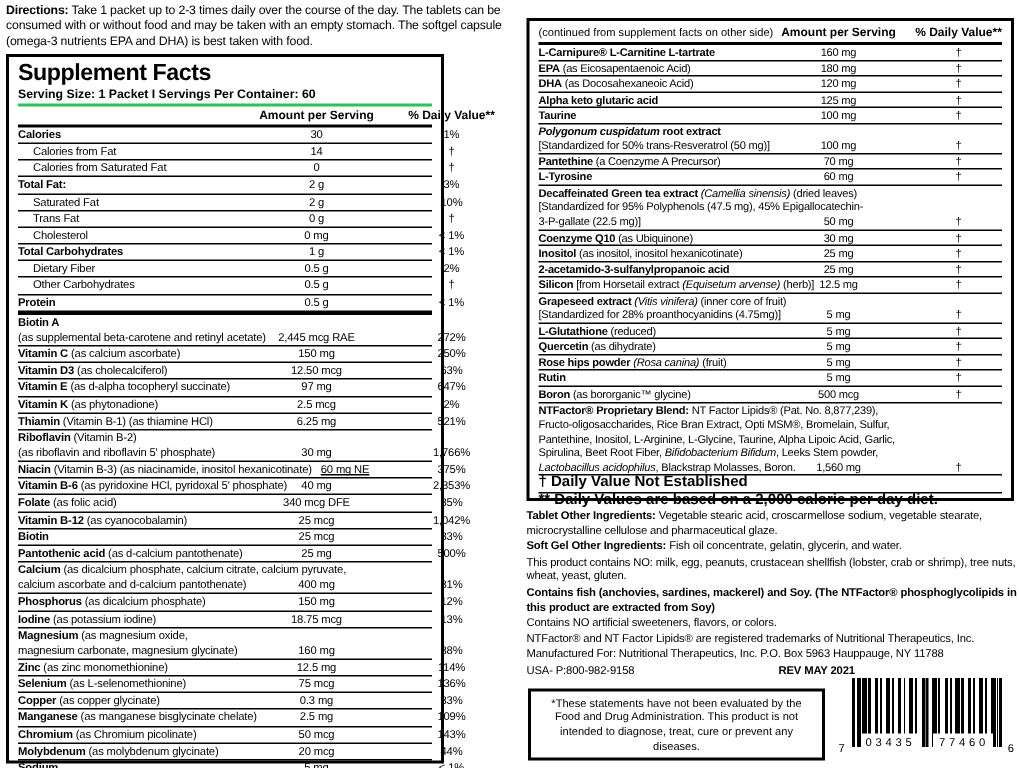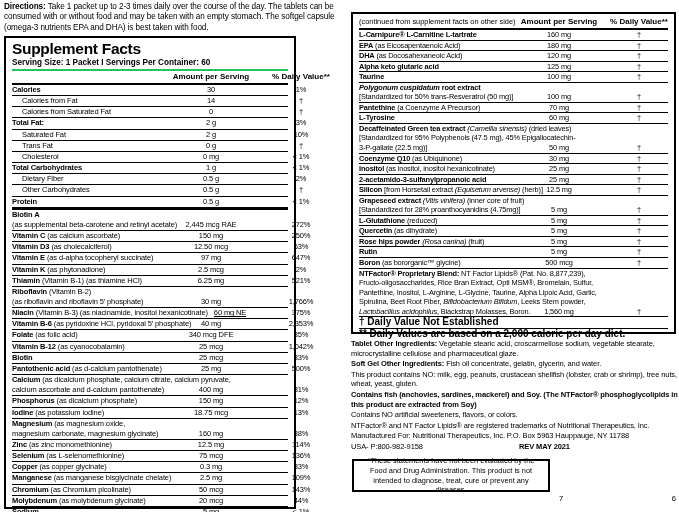--- a/index.html
+++ b/index.html
@@ -46,21 +46,21 @@
   .blend .nrow{border-bottom:1px solid #000;}
   .fnote{font-size:10px;font-weight:bold;line-height:10.8px;border-bottom:1px solid #000;}
   .fnote:last-child{border-bottom:none;}
 
   .other-info{position:absolute;left:351px;top:339px;width:328px;font-size:7.5px;line-height:9.6px;letter-spacing:-0.1px;}
   .other-info p{margin:0 0 1px 0;}
   .phone-line{position:relative;margin-top:1px;}
   .rev{position:absolute;left:168px;font-weight:bold;}
 
   .disclaimer{
-    position:absolute;left:352px;top:459px;width:198px;height:33px;
+    position:absolute;left:352px;top:459px;width:198px;height:48px;
     border:2px solid #000;display:flex;align-items:center;
     font-size:7.4px;line-height:9.6px;text-align:center;padding:2px 7px;
   }
 
   .barcode{position:absolute;left:568px;top:452px;width:100px;height:54px;}
   .bars{position:relative;width:100%;height:46px;
     background:repeating-linear-gradient(90deg,
       #000 0 2px,#fff 2px 3.5px,#000 3.5px 4.5px,#fff 4.5px 7px,
       #000 7px 10px,#fff 10px 11px,#000 11px 12.5px,#fff 12.5px 15.5px);
   }
@@ -299,15 +299,26 @@
     <span>USA- P:800-982-9158</span>
     <span class="rev">REV MAY 2021</span>
   </div>
 </div>
 
 <div class="disclaimer">
     <span>*These statements have not been evaluated by the Food and Drug Administration. This product is not intended to diagnose, treat, cure or prevent any diseases.</span>
   </div>
 
 <div class="barcode">
+  <div class="bars">
+    <span class="digit-mask mask1"></span>
+    <span class="digit-mask mask2"></span>
+    <span class="guard g1"></span>
+    <span class="guard g2"></span>
+    <span class="guard g3"></span>
+    <span class="guard g4"></span>
+    <span class="guard g5"></span>
+    <span class="bd bd-g1">03435</span>
+    <span class="bd bd-g2">77460</span>
+  </div>
   <span class="bd bd-l">7</span>
   <span class="bd bd-r">6</span>
 </div>
 
 </body></html>

